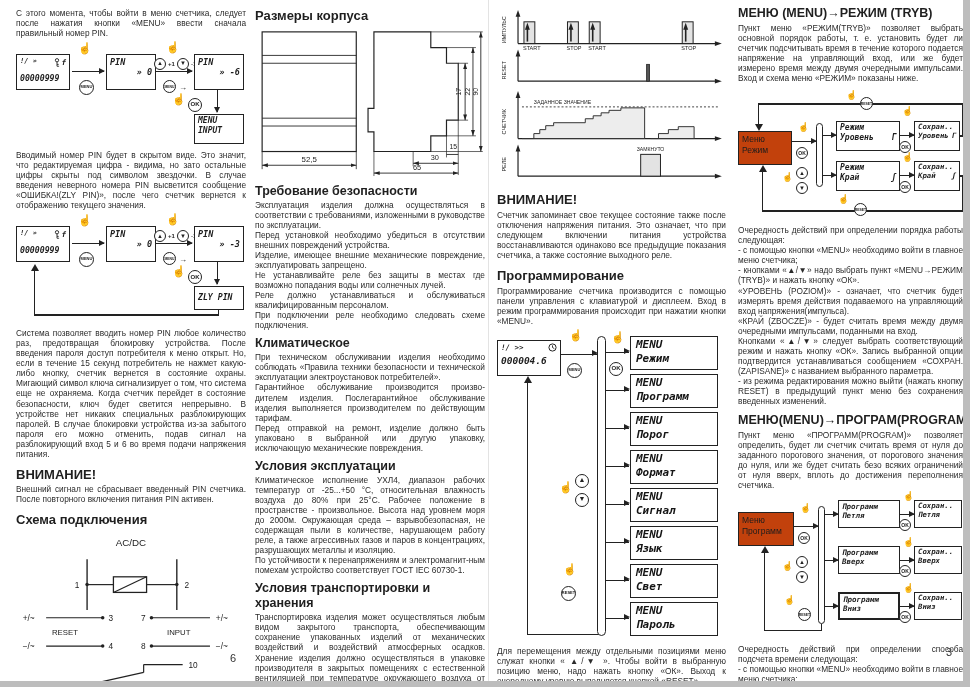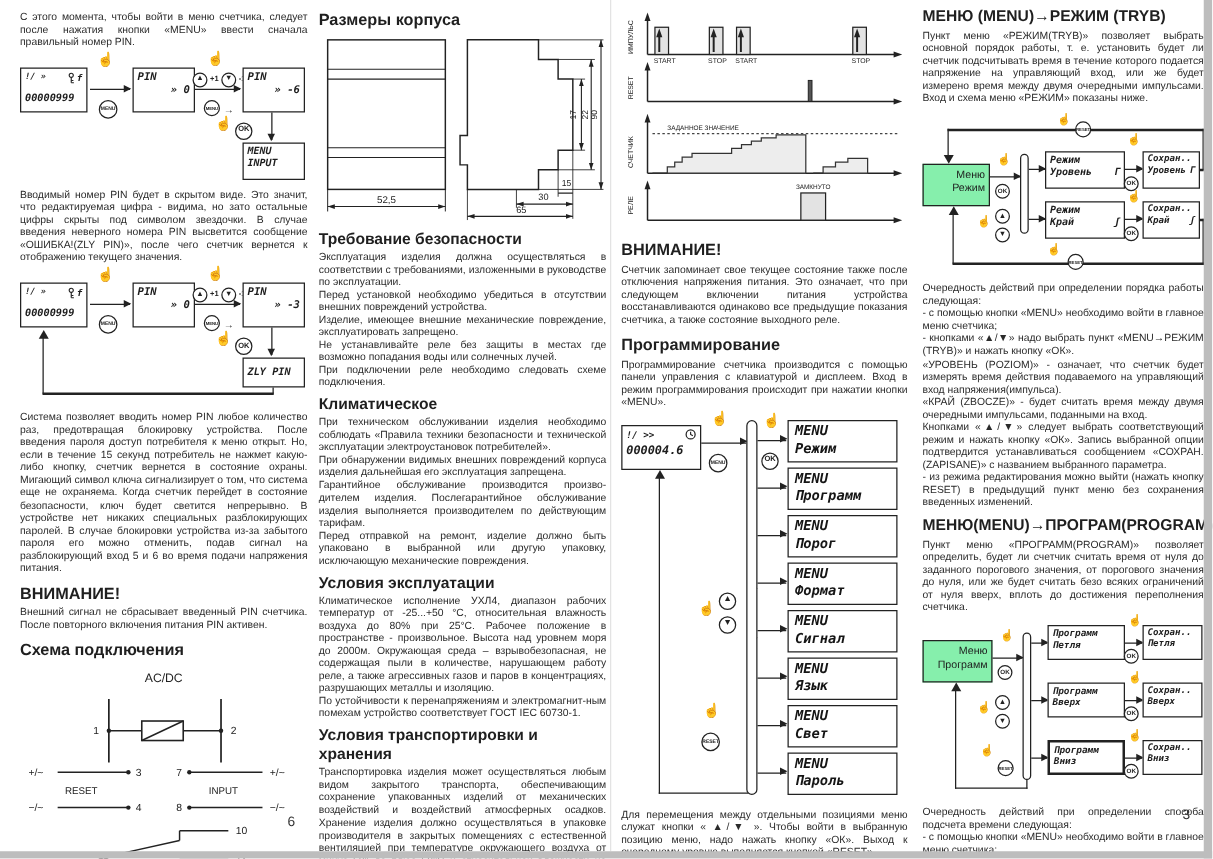--- a/index.html
+++ b/index.html
@@ -16,22 +16,22 @@
   .txt{text-align:justify;margin:0;}
   h2{font-size:13px;margin:8px 0 2px 0;color:#1f1f1f;}
   h3{font-size:12.5px;margin:6px 0 1px 0;color:#1f1f1f;}
   .h-first{margin-top:0;}
   .pagenum{position:absolute;font-size:11px;color:#333;}
   
   .diag{position:relative;}
   .lcd{position:absolute;box-sizing:border-box;border:1.6px solid #222;background:#fff;
        font-family:"DejaVu Sans Mono",monospace;font-style:italic;font-weight:bold;color:#1d1d1d;
        padding:2px 3px;line-height:1.2;}
-  .nbox{position:absolute;box-sizing:border-box;border:1.5px solid #222;background:#86efac;
-        padding:2px 3px;font-size:8.5px;line-height:1.3;color:#1d1d1d;text-align:right;}
+  .nbox{position:absolute;box-sizing:border-box;border:1.5px solid #222;background:#c2410c;
+        padding:2px 3px;font-size:8.5px;line-height:1.3;color:#1d1d1d;}
   .lrow{display:flex;justify-content:space-between;align-items:flex-start;}
   .cbtn{position:absolute;box-sizing:border-box;border:1.4px solid #222;border-radius:50%;background:#fff;
         display:flex;align-items:center;justify-content:center;font-weight:bold;color:#222;z-index:3;}
   .b15{width:15px;height:15px;font-size:4px;}
   .b13{width:13px;height:13px;font-size:3.4px;}
   .bok{width:14px;height:14px;font-size:6px;}
   .bok12{width:12px;height:12px;font-size:5px;}
   .bud{width:14px;height:14px;font-size:7px;}
   .bud12{width:12px;height:12px;font-size:6px;}
   .hand{position:absolute;font-size:11px;color:#111;z-index:3;line-height:1;}
@@ -247,28 +247,28 @@
       <text x="164" y="147" font-size="7.5" text-anchor="middle" fill="#222">65</text>
     </svg>
 
     <div>
       <h3>Требование безопасности</h3>
       <div class="sec-lines">
           <p>Эксплуатация изделия должна осуществляться в соответствии с требованиями, изложенными в руководстве по эксплуатации.</p>
           <p>Перед установкой необходимо убедиться в отсутствии внешних повреждений устройства.</p>
           <p>Изделие, имеющее внешние механические повреждение, эксплуатировать запрещено.</p>
           <p>Не устанавливайте реле без защиты в местах где возможно попадания воды или солнечных лучей.</p>
+          <p>Реле должно устанавливаться и обслуживаться квалифицированным персоналом.</p>
           <p>При подключении реле необходимо следовать схеме подключения.</p>
         </div>
     </div>
     <div>
       <h3>Климатическое</h3>
       <div class="sec-lines">
           <p>При техническом обслуживании изделия необходимо соблюдать «Правила техники безопасности и технической эксплуатации электроустановок потребителей».</p>
-          <p>При обнаружении видимых внешних повреждений корпуса изделия дальнейшая его эксплуатация запрещена.</p>
           <p>Гарантийное обслуживание производится произво-дителем изделия. Послегарантийное обслуживание изделия выполняется производителем по действующим тарифам.</p>
           <p>Перед отправкой на ремонт, изделие должно быть упаковано в выбранной или другую упаковку, исключающую механические повреждения.</p>
         </div>
     </div>
     <div>
       <h3>Условия эксплуатации</h3>
       <div class="sec-lines">
           <p>Климатическое исполнение УХЛ4, диапазон рабочих температур от -25...+50 °С, относительная влажность воздуха до 80% при 25°С. Рабочее положение в пространстве - произвольное. Высота над уровнем моря до 2000м. Окружающая среда – взрывобезопасная, не содержащая пыли в количестве, нарушающем работу реле, а также агрессивных газов и паров в концентрациях, разрушающих металлы и изоляцию.</p>
           <p>По устойчивости к перенапряжениям и электромагнит-ным помехам устройство соответствует ГОСТ IEC 60730-1.</p>
         </div>

